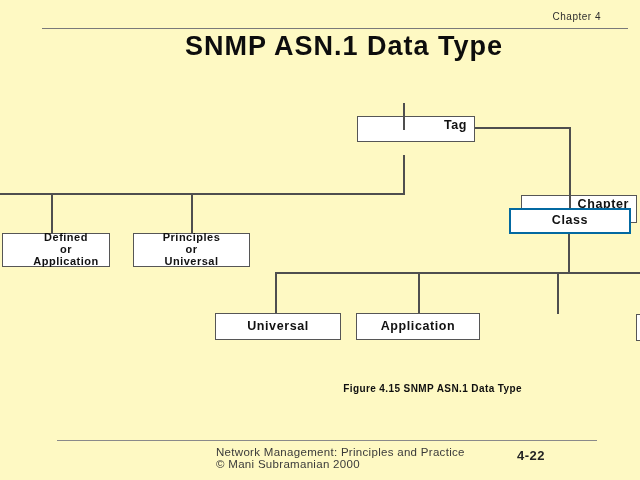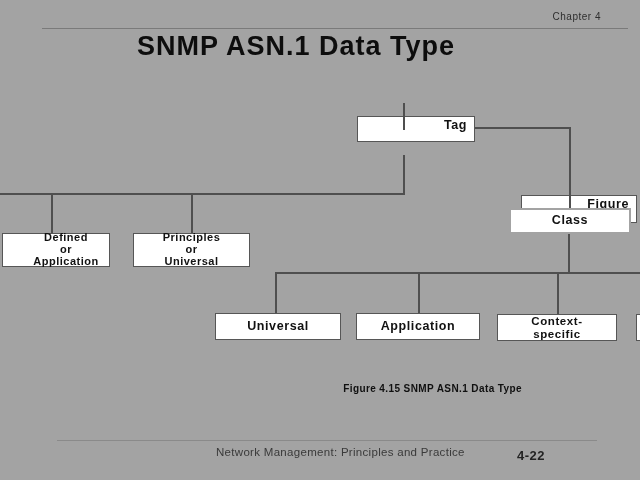--- a/index.html
+++ b/index.html
@@ -1,38 +1,39 @@
 <!DOCTYPE html>
 <html><head>
 <meta charset="utf-8">
 <style>
   html,body{margin:0;padding:0;background:#fff;}
   #slide{
     position:relative;
     width:640px;height:480px;
-    background:#a3a3a3;
+    background:#fef9c3;
     overflow:hidden;
     font-family:"Liberation Sans","DejaVu Sans",sans-serif;
     color:#141414;
   }
   .abs{position:absolute;}
   
   .chapter{
     top:11px;right:39px;
     font-size:10px;letter-spacing:.5px;color:#2e2e2e;
   }
   .top-rule{
     top:28px;left:42px;width:586px;height:0;
     border-top:1.5px solid #7a7a7a;
   }
   .title{
     top:31px;left:0;width:592px;
     text-align:center;
     font-size:27px;font-weight:bold;letter-spacing:1px;color:#0d0d0d;
     white-space:nowrap;
+    padding-left:48px;
   }
   
   .hline,.vline{background:#4f4f4f;}
   .hline{height:1.5px;}
   .vline{width:1.5px;}
   
   .node{
     position:absolute;
     background:#ffffff;
     border:1.5px solid #565656;
@@ -42,21 +43,21 @@
     text-align:center;
     font-weight:bold;font-size:12.5px;letter-spacing:.6px;
     line-height:1.08;color:#111;
     white-space:nowrap;
   }
   .node.small{font-size:11px;letter-spacing:.5px;}
   .node.corner-label{
     align-items:flex-end;justify-content:flex-start;
     padding:2px 7px 0 0;
   }
-  .node.gray-border{border:2px solid #a3a3a3;}
+  .node.gray-border{border:2px solid #0369a1;}
   
   .caption{
     top:383px;left:130px;width:392px;
     text-align:right;
     font-size:10px;font-weight:bold;letter-spacing:.4px;color:#101010;
     white-space:nowrap;
   }
   .footer-rule{
     top:440px;left:57px;width:540px;height:0;
     border-top:1.5px solid #8a8a8a;
@@ -89,21 +90,21 @@
 
 
   <div class="abs vline" style="left:403px;top:155px;height:40px;"></div>
   <div class="abs hline" style="left:0;top:193px;width:404px;"></div>
   <div class="abs vline" style="left:51px;top:193px;height:41px;"></div>
   <div class="abs vline" style="left:191px;top:193px;height:41px;"></div>
 
   <div class="abs vline" style="left:569px;top:127px;height:82px;"></div>
 
   <div class="node corner-label" style="left:521px;top:195px;width:116px;height:28px;">
-    <span>Figure</span>
+    <span>Chapter</span>
   </div>
   <div class="abs vline" style="left:569px;top:195px;height:14px;"></div>
 
   <div class="node gray-border" style="left:509px;top:208px;width:122px;height:26px;">
     <span>Class</span>
   </div>
 
   <div class="abs vline" style="left:568px;top:234px;height:40px;"></div>
   <div class="abs hline" style="left:275px;top:272px;width:365px;"></div>
   <div class="abs vline" style="left:275px;top:272px;height:41px;"></div>
@@ -120,28 +121,25 @@
     <span>or</span>
     <span>Universal</span>
   </div>
 
   <div class="node" style="left:215px;top:313px;width:126px;height:27px;">
     <span>Universal</span>
   </div>
   <div class="node" style="left:356px;top:313px;width:124px;height:27px;">
     <span>Application</span>
   </div>
-  <div class="node" style="left:497px;top:314px;width:120px;height:27px;font-size:11.5px;">
-    <span>Context-</span>
-    <span>specific</span>
-  </div>
 
   <div class="node" style="left:636px;top:314px;width:20px;height:27px;"></div>
 
   <div class="abs caption">Figure 4.15 SNMP ASN.1 Data Type</div>
 
   <div class="abs footer-rule"></div>
   <div class="abs credits">
     <div>Network Management: Principles and Practice</div>
+    <div>© Mani Subramanian 2000</div>
   </div>
   <div class="abs pagenum">4-22</div>
 
 </div>
 
 </body></html>

